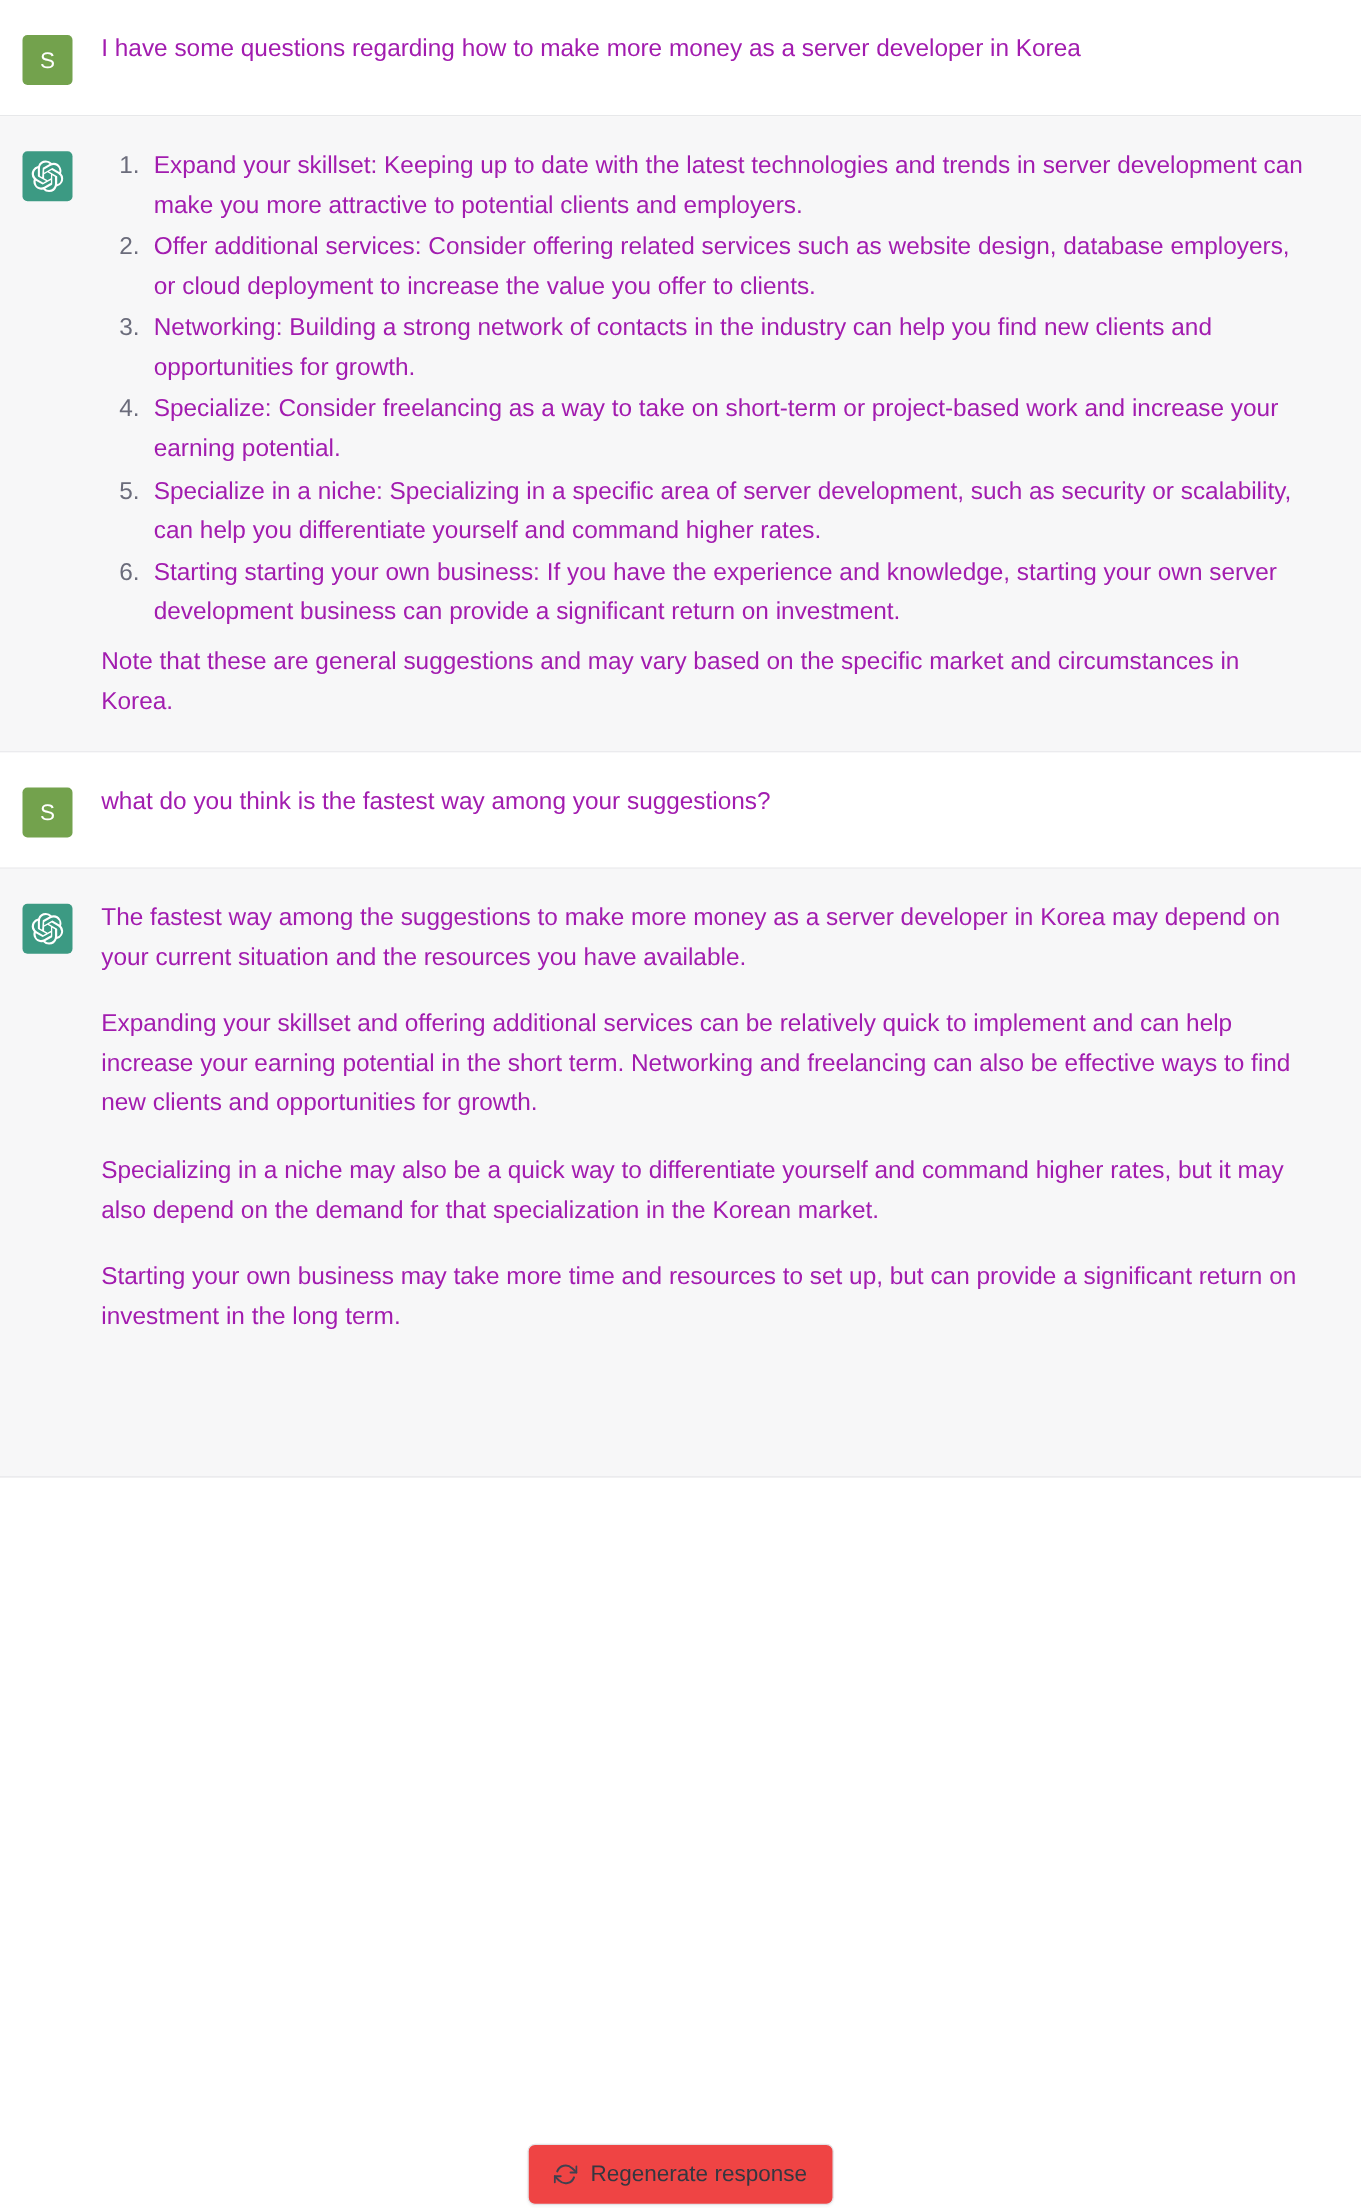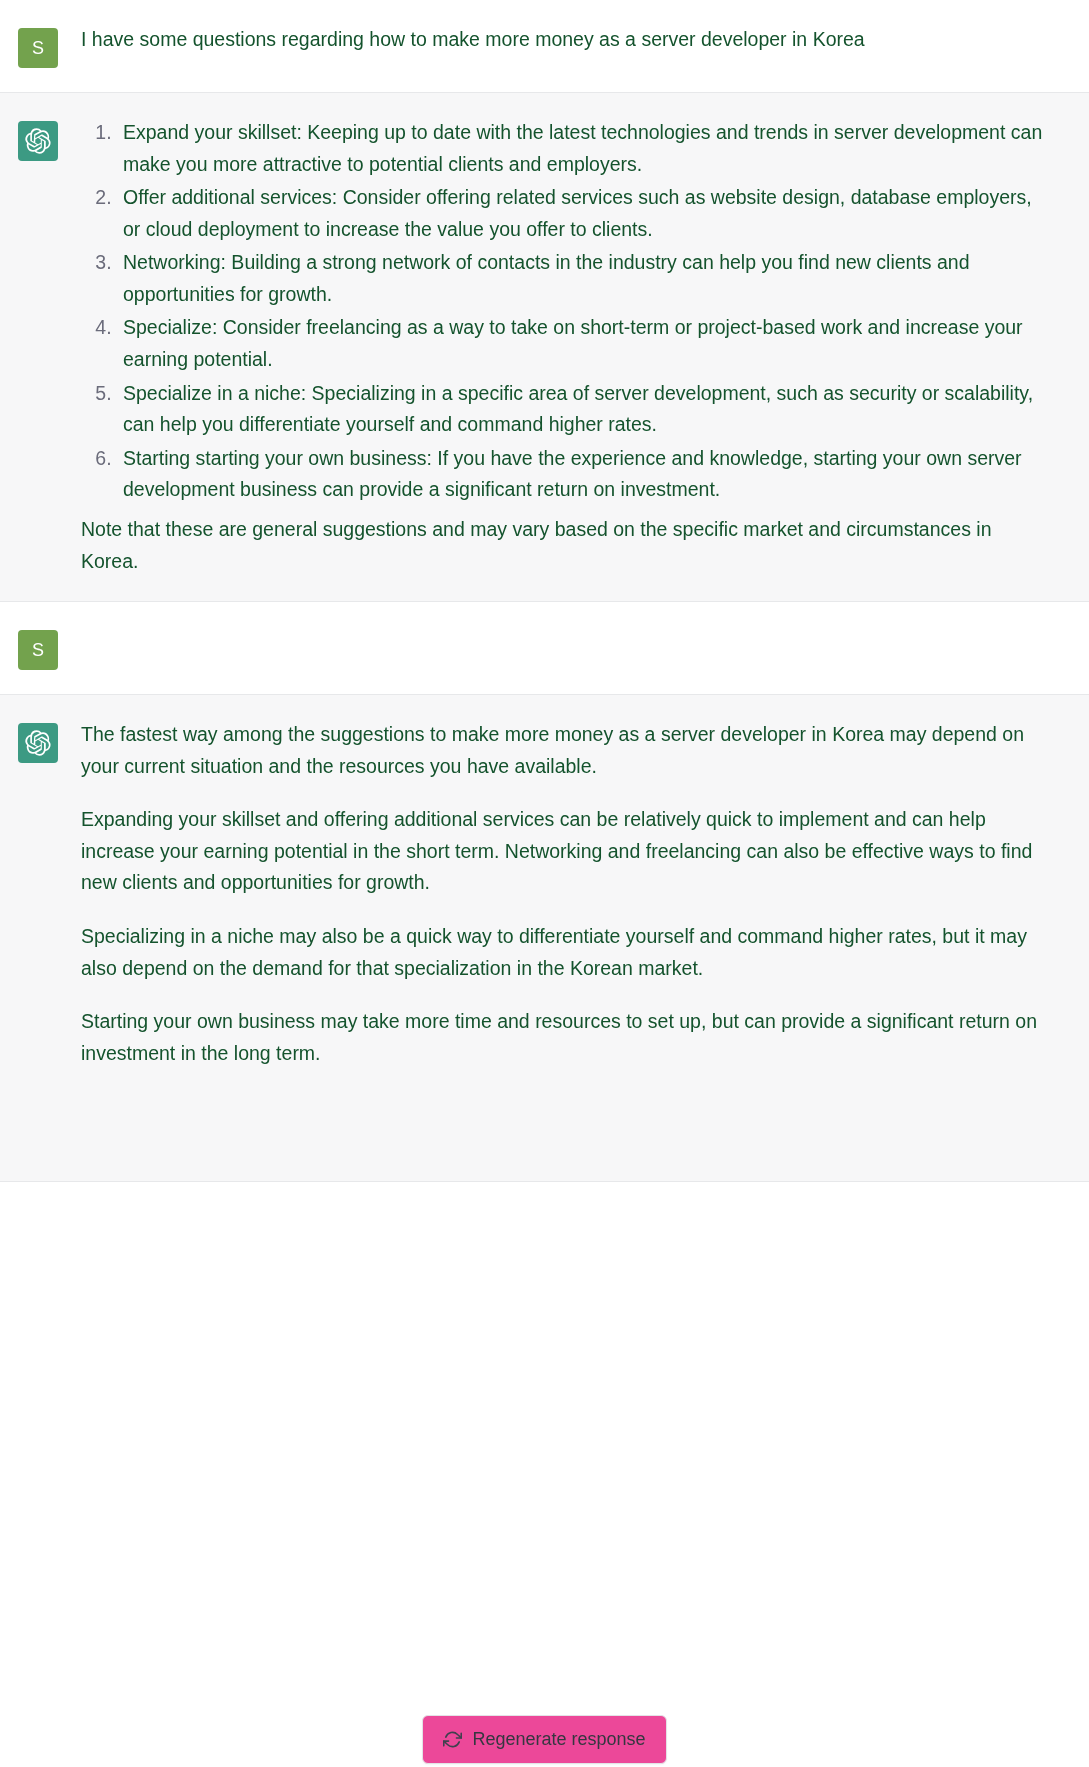--- a/index.html
+++ b/index.html
@@ -53,21 +53,21 @@
     line-height: 1;
     flex: 0 0 auto;
   }
   .avatar.user-avatar { background: #73a24d; }
   .avatar.bot-avatar  { background: #3c9a83; }
   .avatar.bot-avatar svg { display: block; }
 
   .msg-col {
     flex: 1 1 auto;
     min-width: 0;
-    color: #14532d;
+    color: #a21caf;
     font-size: 19.5px;
     line-height: 1.62;
     padding-right: 12px;
   }
 
   .msg-col p {
     margin: 0 0 22px 0;
     white-space: normal;
   }
   .msg-col p:last-child { margin-bottom: 0; }
@@ -96,21 +96,21 @@
     display: flex;
     justify-content: center;
     align-items: flex-start;
     pointer-events: none;
   }
   .regen-button {
     pointer-events: auto;
     display: inline-flex;
     align-items: center;
     gap: 10px;
-    background: #ec4899;
+    background: #ef4444;
     border: 1px solid #e3e3e6;
     border-radius: 6px;
     padding: 13px 20px;
     font-size: 18px;
     color: #353740;
     font-family: "Liberation Sans", sans-serif;
     box-shadow: 0 1px 2px rgba(0,0,0,0.04);
     cursor: pointer;
     white-space: nowrap;
   }
@@ -164,20 +164,23 @@
       </div>
     </div>
   </div>
 
   <div class="turn user">
     <div class="turn-inner">
       <div class="avatar-col">
         <div class="avatar user-avatar">
           <span>S</span>
         </div>
+      </div>
+      <div class="msg-col">
+        <p>what do you think is the fastest way among your suggestions?</p>
       </div>
     </div>
   </div>
 
   <div class="turn assistant last-turn">
     <div class="turn-inner">
       <div class="avatar-col">
         <div class="avatar bot-avatar">
           <svg width="26" height="26" viewBox="0 0 41 41" fill="none" xmlns="http://www.w3.org/2000/svg" aria-hidden="true">
             <path fill="#ffffff" d="M37.532 16.87a9.963 9.963 0 0 0-.856-8.184 10.078 10.078 0 0 0-10.855-4.835A9.964 9.964 0 0 0 18.306.5a10.079 10.079 0 0 0-9.614 6.977 9.967 9.967 0 0 0-6.664 4.834 10.08 10.08 0 0 0 1.24 11.817 9.965 9.965 0 0 0 .856 8.185 10.079 10.079 0 0 0 10.855 4.835 9.965 9.965 0 0 0 7.516 3.35 10.078 10.078 0 0 0 9.617-6.981 9.967 9.967 0 0 0 6.663-4.834 10.079 10.079 0 0 0-1.243-11.813ZM22.498 37.886a7.474 7.474 0 0 1-4.799-1.735c.61.083.119-.03.167-.056l7.968-4.6a1.293 1.293 0 0 0 .655-1.134V19.143l3.366 1.944a.12.12 0 0 1 .066.092v9.299a7.505 7.505 0 0 1-7.423 7.408Zm-15.975-6.82a7.471 7.471 0 0 1-.894-5.023c.54.08.114.031.166.061l7.969 4.6a1.293 1.293 0 0 0 1.308 0l9.728-5.614v3.888a.12.12 0 0 1-.48.103l-8.058 4.649a7.512 7.512 0 0 1-10.171-2.664h-.003Zm-2.095-17.38a7.469 7.469 0 0 1 3.9-3.283v9.465a1.293 1.293 0 0 0 .654 1.132l9.682 5.589-3.366 1.944a.12.12 0 0 1-.113.01L7.13 23.876a7.509 7.509 0 0 1-2.702-10.187v-.003Zm27.673 6.437-9.724-5.615 3.367-1.943a.12.12 0 0 1 .113-.01l8.06 4.648a7.504 7.504 0 0 1-1.158 13.528v-9.465a1.292 1.292 0 0 0-.658-1.143Zm3.35-5.043c-.054-.03-.114-.06-.166-.09l-7.968-4.6a1.294 1.294 0 0 0-1.308 0l-9.728 5.614v-3.888a.12.12 0 0 1 .048-.104l8.06-4.645a7.5 7.5 0 0 1 11.138 7.767l-.076-.054Zm-21.063 6.929-3.367-1.944a.12.12 0 0 1-.065-.092v-9.299a7.5 7.5 0 0 1 12.293-5.756c-.44.024-.12.067-.167.094l-7.968 4.6a1.293 1.293 0 0 0-.655 1.133l-.7 11.264h.629Zm1.829-3.943 4.33-2.501 4.332 2.5v5l-4.331 2.5-4.331-2.5v-5Z"></path>

